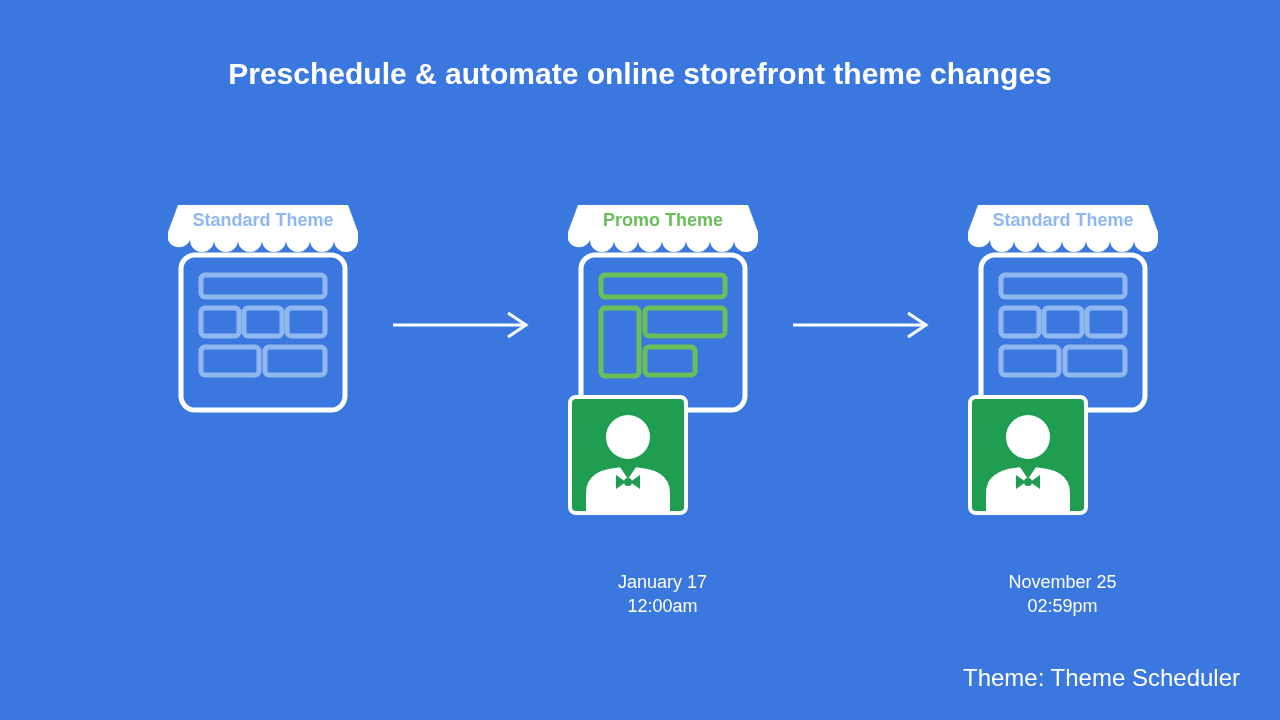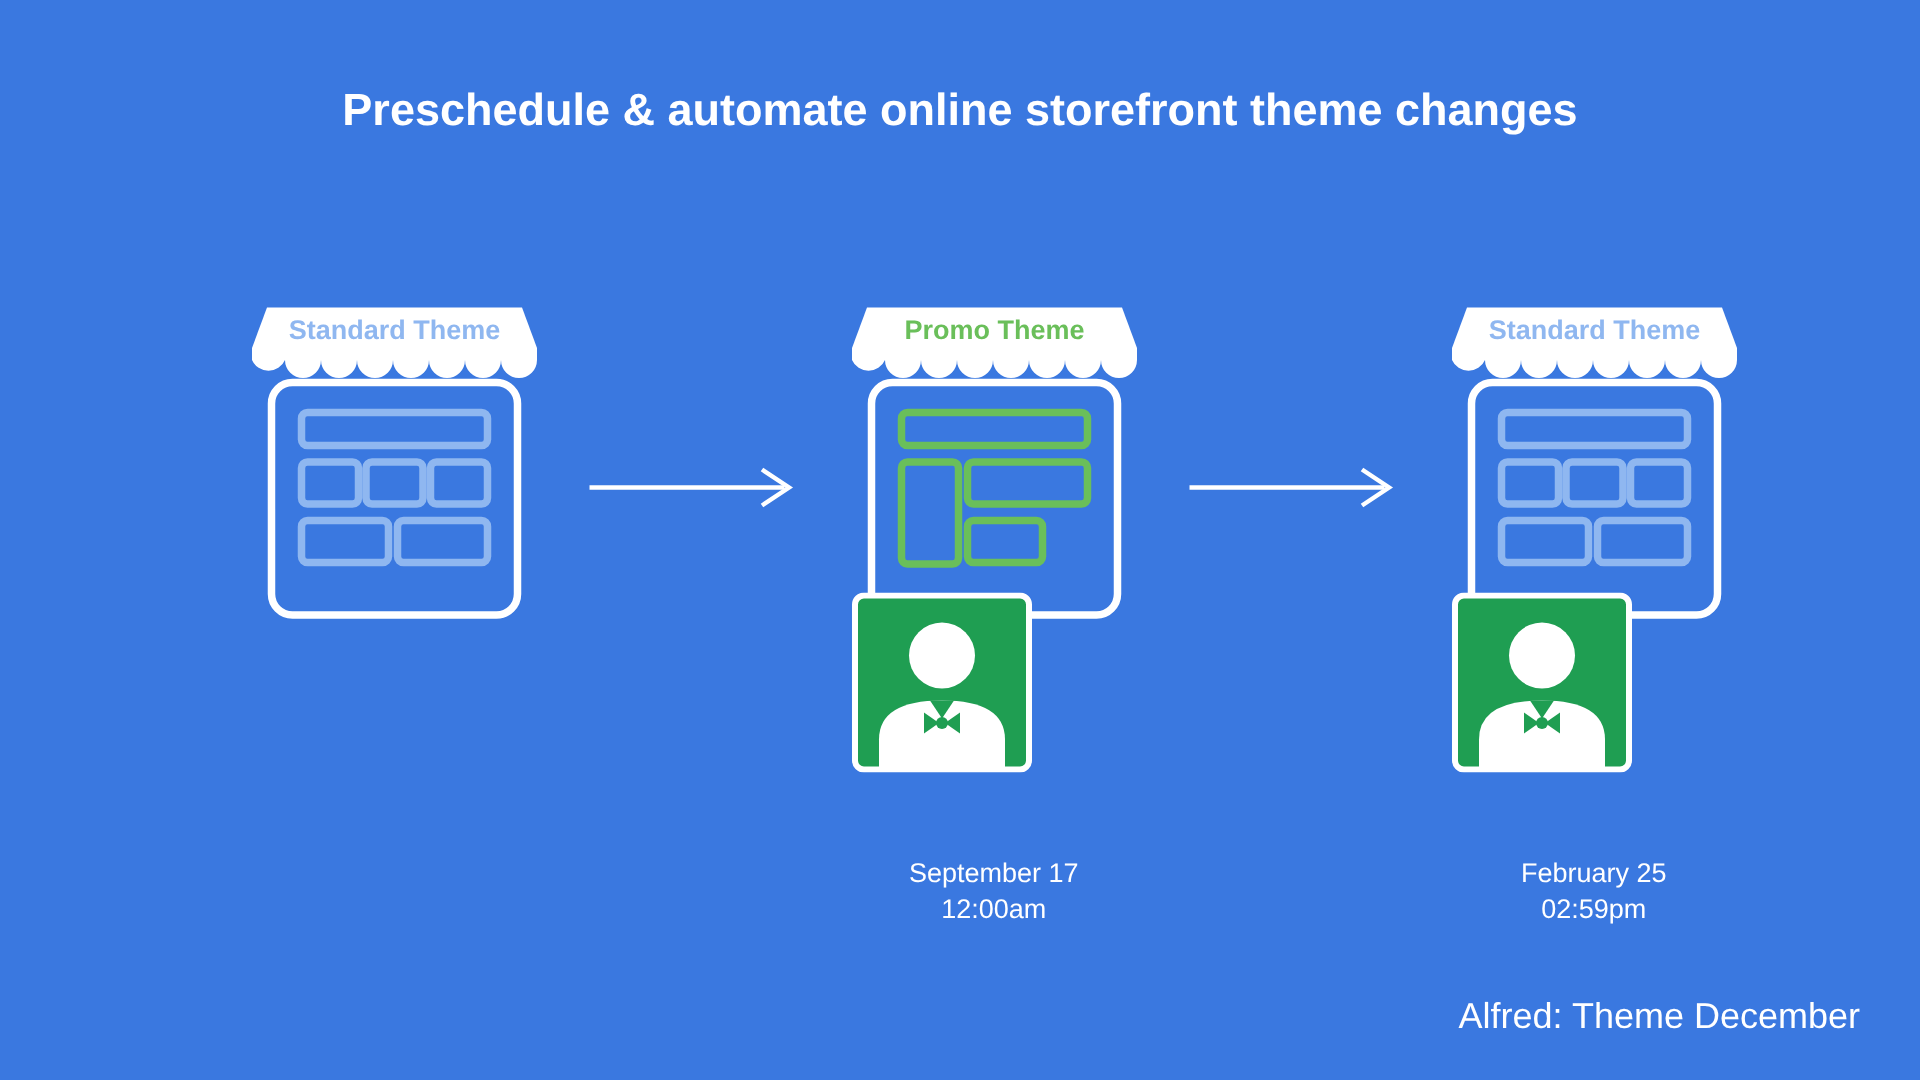--- a/index.html
+++ b/index.html
@@ -133,21 +133,21 @@
       <circle cx="60" cy="42" r="22" fill="#fff"></circle>
       <path d="M18 118 L18 98 Q18 72 60 72 Q102 72 102 98 L102 118 Z" fill="#fff"></path>
 
       <polygon points="48,80 58,87 48,94" fill="#1f9e52"></polygon>
       <polygon points="72,80 62,87 72,94" fill="#1f9e52"></polygon>
       <circle cx="60" cy="87" r="4" fill="#1f9e52"></circle>
 
       <polygon points="52,72 60,84 68,72" fill="#1f9e52"></polygon>
     </svg>
     <div class="sched">
-      <div>September 17</div>
+      <div>January 17</div>
       <div>12:00am</div>
     </div>
   </div>
 
   <div class="arrow-slot">
     <svg width="150" height="30" viewBox="0 0 150 30">
       <line x1="5" y1="15" x2="135" y2="15" stroke="#fff" stroke-width="3"></line>
       <polyline points="120,3 138,15 120,27" fill="none" stroke="#fff" stroke-width="3"></polyline>
     </svg>
   </div>
@@ -172,20 +172,20 @@
     <svg class="butler-badge" width="120" height="120" viewBox="0 0 120 120">
       <rect x="2" y="2" width="116" height="116" rx="6" fill="#1f9e52" stroke="#fff" stroke-width="4"></rect>
       <circle cx="60" cy="42" r="22" fill="#fff"></circle>
       <path d="M18 118 L18 98 Q18 72 60 72 Q102 72 102 98 L102 118 Z" fill="#fff"></path>
       <polygon points="48,80 58,87 48,94" fill="#1f9e52"></polygon>
       <polygon points="72,80 62,87 72,94" fill="#1f9e52"></polygon>
       <circle cx="60" cy="87" r="4" fill="#1f9e52"></circle>
       <polygon points="52,72 60,84 68,72" fill="#1f9e52"></polygon>
     </svg>
     <div class="sched">
-      <div>February 25</div>
+      <div>November 25</div>
       <div>02:59pm</div>
     </div>
   </div>
 
 </div>
 
-<div class="footer">Alfred: Theme December</div>
+<div class="footer">Theme: Theme Scheduler</div>
 
 </body></html>

